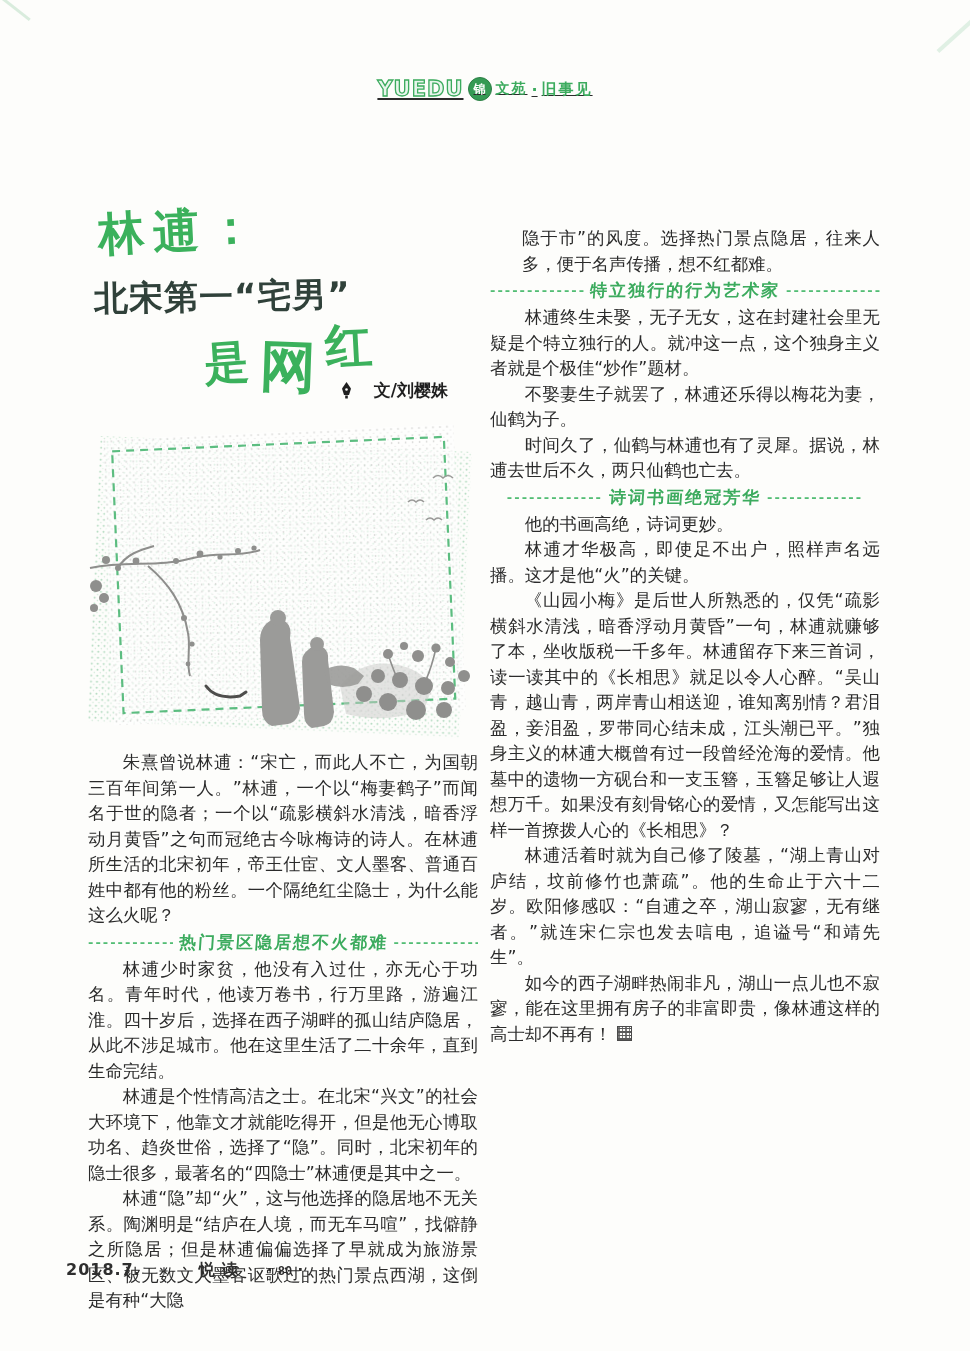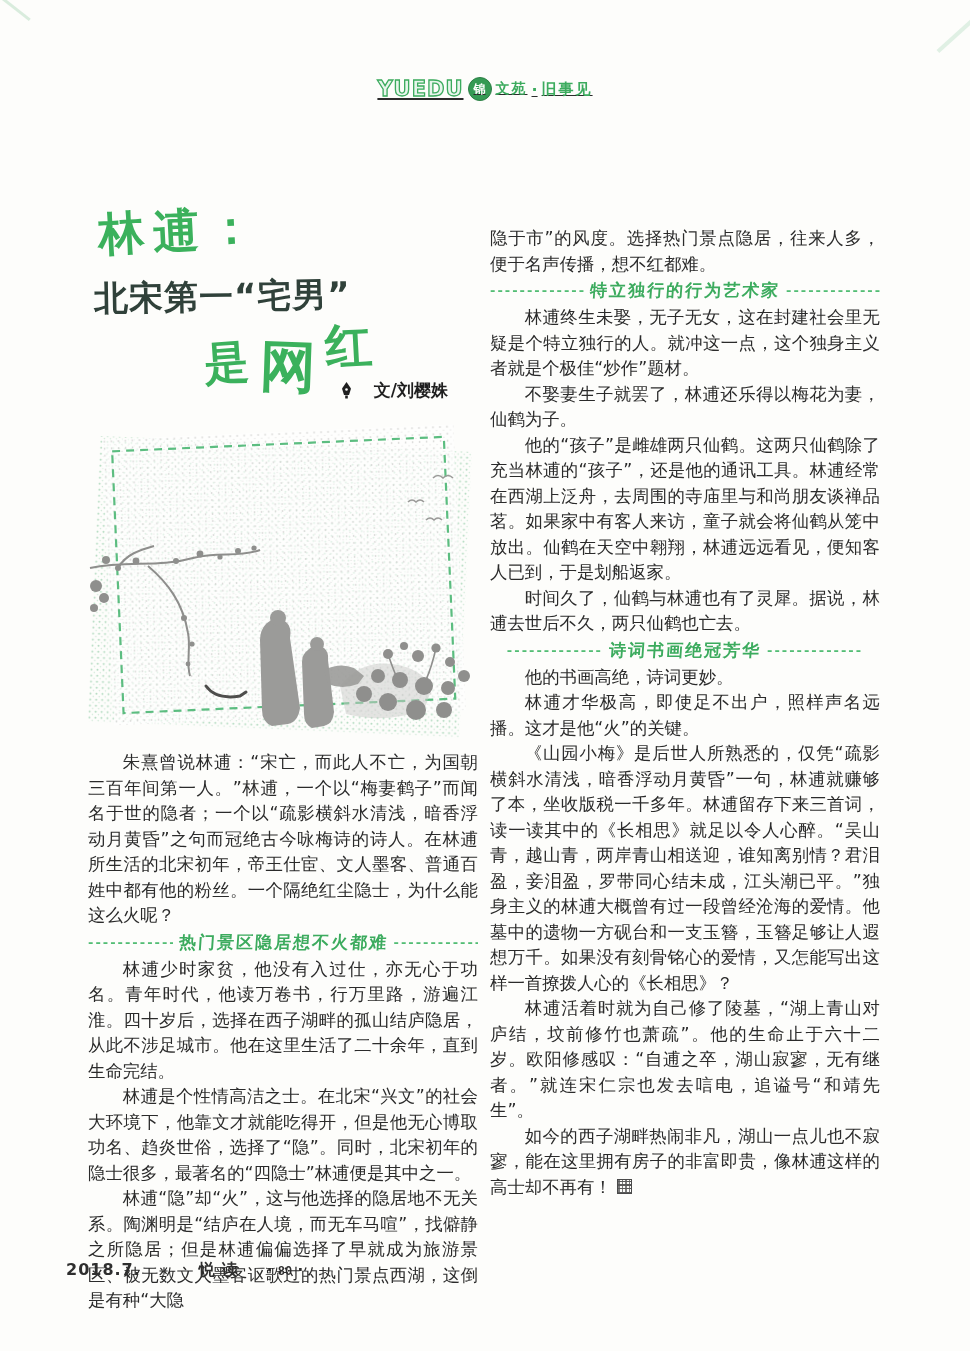--- a/index.html
+++ b/index.html
@@ -25,21 +25,21 @@
   .brand-cn { font-size:14px; font-weight:800; color:#3cab5e; letter-spacing:2px; }
   .brand-dot { font-size:16px; font-weight:bold; color:#3cab5e; }
   .brand-sub { font-size:15px; font-weight:800; color:#3cab5e; letter-spacing:2px; }
 
   
   .columns { position:absolute; top:222px; left:88px; width:792px;
     display:flex; gap:12px; }
   .col { width:390px; font-size:17.4px; line-height:25.5px; text-align:justify;
     text-justify:inter-ideograph; }
   .col p { margin:0; text-indent:2em; }
-  .col p.cont { text-indent:0; }
+  .col p.cont { text-indent:0;margin-left:32px; }
   .right-col { padding-top:4px; }
 
   
   .sec-head { display:flex; align-items:center; justify-content:center;
     gap:6px; color:#3cab5e; height:26px; margin:1px 0; white-space:nowrap; overflow:hidden; }
   .sec-title { font-weight:bold; font-size:17px; letter-spacing:2px;
     transform:skewX(-4deg); }
   .dashes { font-size:13px; letter-spacing:2px; color:#52bd74; font-weight:bold;
     flex:0 1 auto; overflow:hidden; }
 
@@ -209,21 +209,20 @@
       <p class="cont">隐于市”的风度。选择热门景点隐居，往来人多，便于名声传播，想不红都难。</p>
 
       <div class="sec-head">
         <span class="dashes">-------------</span>
         <span class="sec-title">特立独行的行为艺术家</span>
         <span class="dashes">-------------</span>
       </div>
 
       <p>林逋终生未娶，无子无女，这在封建社会里无疑是个特立独行的人。就冲这一点，这个独身主义者就是个极佳“炒作”题材。</p>
       <p>不娶妻生子就罢了，林逋还乐得以梅花为妻，仙鹤为子。</p>
-      <p>他的“孩子”是雌雄两只仙鹤。这两只仙鹤除了充当林逋的“孩子”，还是他的通讯工具。林逋经常在西湖上泛舟，去周围的寺庙里与和尚朋友谈禅品茗。如果家中有客人来访，童子就会将仙鹤从笼中放出。仙鹤在天空中翱翔，林逋远远看见，便知客人已到，于是划船返家。</p>
       <p>时间久了，仙鹤与林逋也有了灵犀。据说，林逋去世后不久，两只仙鹤也亡去。</p>
 
       <div class="sec-head">
         <span class="dashes">-------------</span>
         <span class="sec-title">诗词书画绝冠芳华</span>
         <span class="dashes">-------------</span>
       </div>
 
       <p>他的书画高绝，诗词更妙。</p>
       <p>林逋才华极高，即使足不出户，照样声名远播。这才是他“火”的关键。</p>

